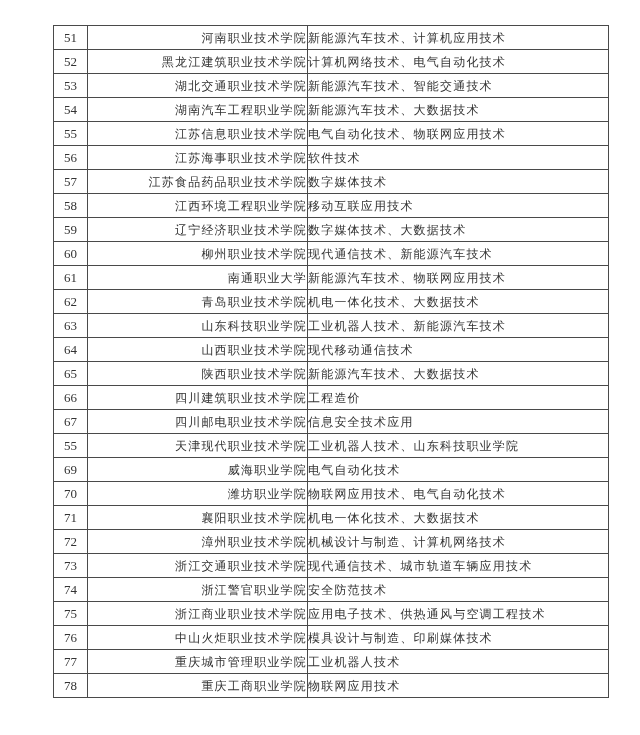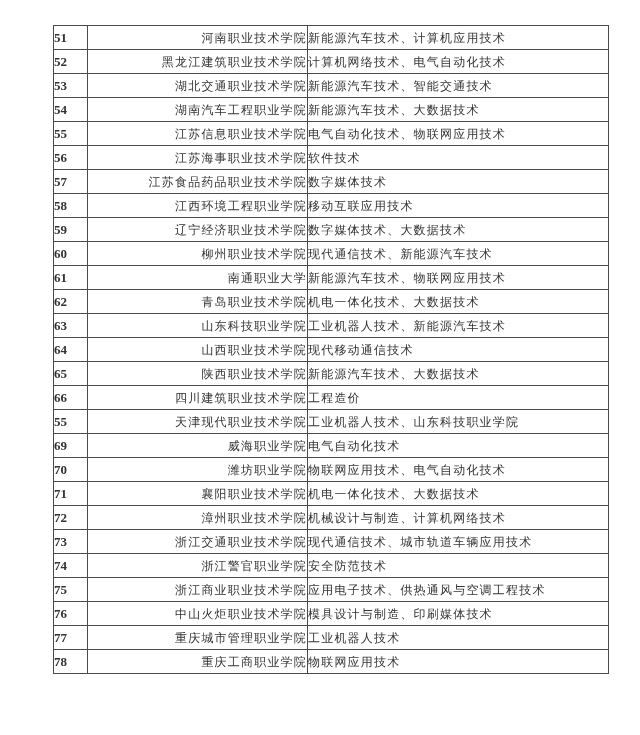--- a/index.html
+++ b/index.html
@@ -28,25 +28,24 @@
       height: 23px;
       padding: 0;
       font-size: 12px;
       line-height: 14px;
       white-space: nowrap;
       overflow: hidden;
       letter-spacing: 1.2px;
     }
     .doc-table td.col-num {
       width: 33px;
-      text-align: left;
+      text-align: center;
       letter-spacing: 0;
       font-family: "Liberation Serif", "DejaVu Serif", serif;
       font-size: 13px;
-      font-weight: bold;
     }
     .doc-table td.col-name {
       width: 220px;
       text-align: right;
       padding-left: 10px;
       box-sizing: border-box;
     }
     .doc-table td.col-program {
       width: 300px;
       text-align: left;
@@ -131,20 +130,25 @@
         <td class="col-num">65</td>
         <td class="col-name">陕西职业技术学院</td>
         <td class="col-program">新能源汽车技术、大数据技术</td>
       </tr>
       <tr>
         <td class="col-num">66</td>
         <td class="col-name">四川建筑职业技术学院</td>
         <td class="col-program">工程造价</td>
       </tr>
       <tr>
+        <td class="col-num">67</td>
+        <td class="col-name">四川邮电职业技术学院</td>
+        <td class="col-program">信息安全技术应用</td>
+      </tr>
+      <tr>
         <td class="col-num">55</td>
         <td class="col-name">天津现代职业技术学院</td>
         <td class="col-program">工业机器人技术、山东科技职业学院</td>
       </tr>
       <tr>
         <td class="col-num">69</td>
         <td class="col-name">威海职业学院</td>
         <td class="col-program">电气自动化技术</td>
       </tr>
       <tr>

